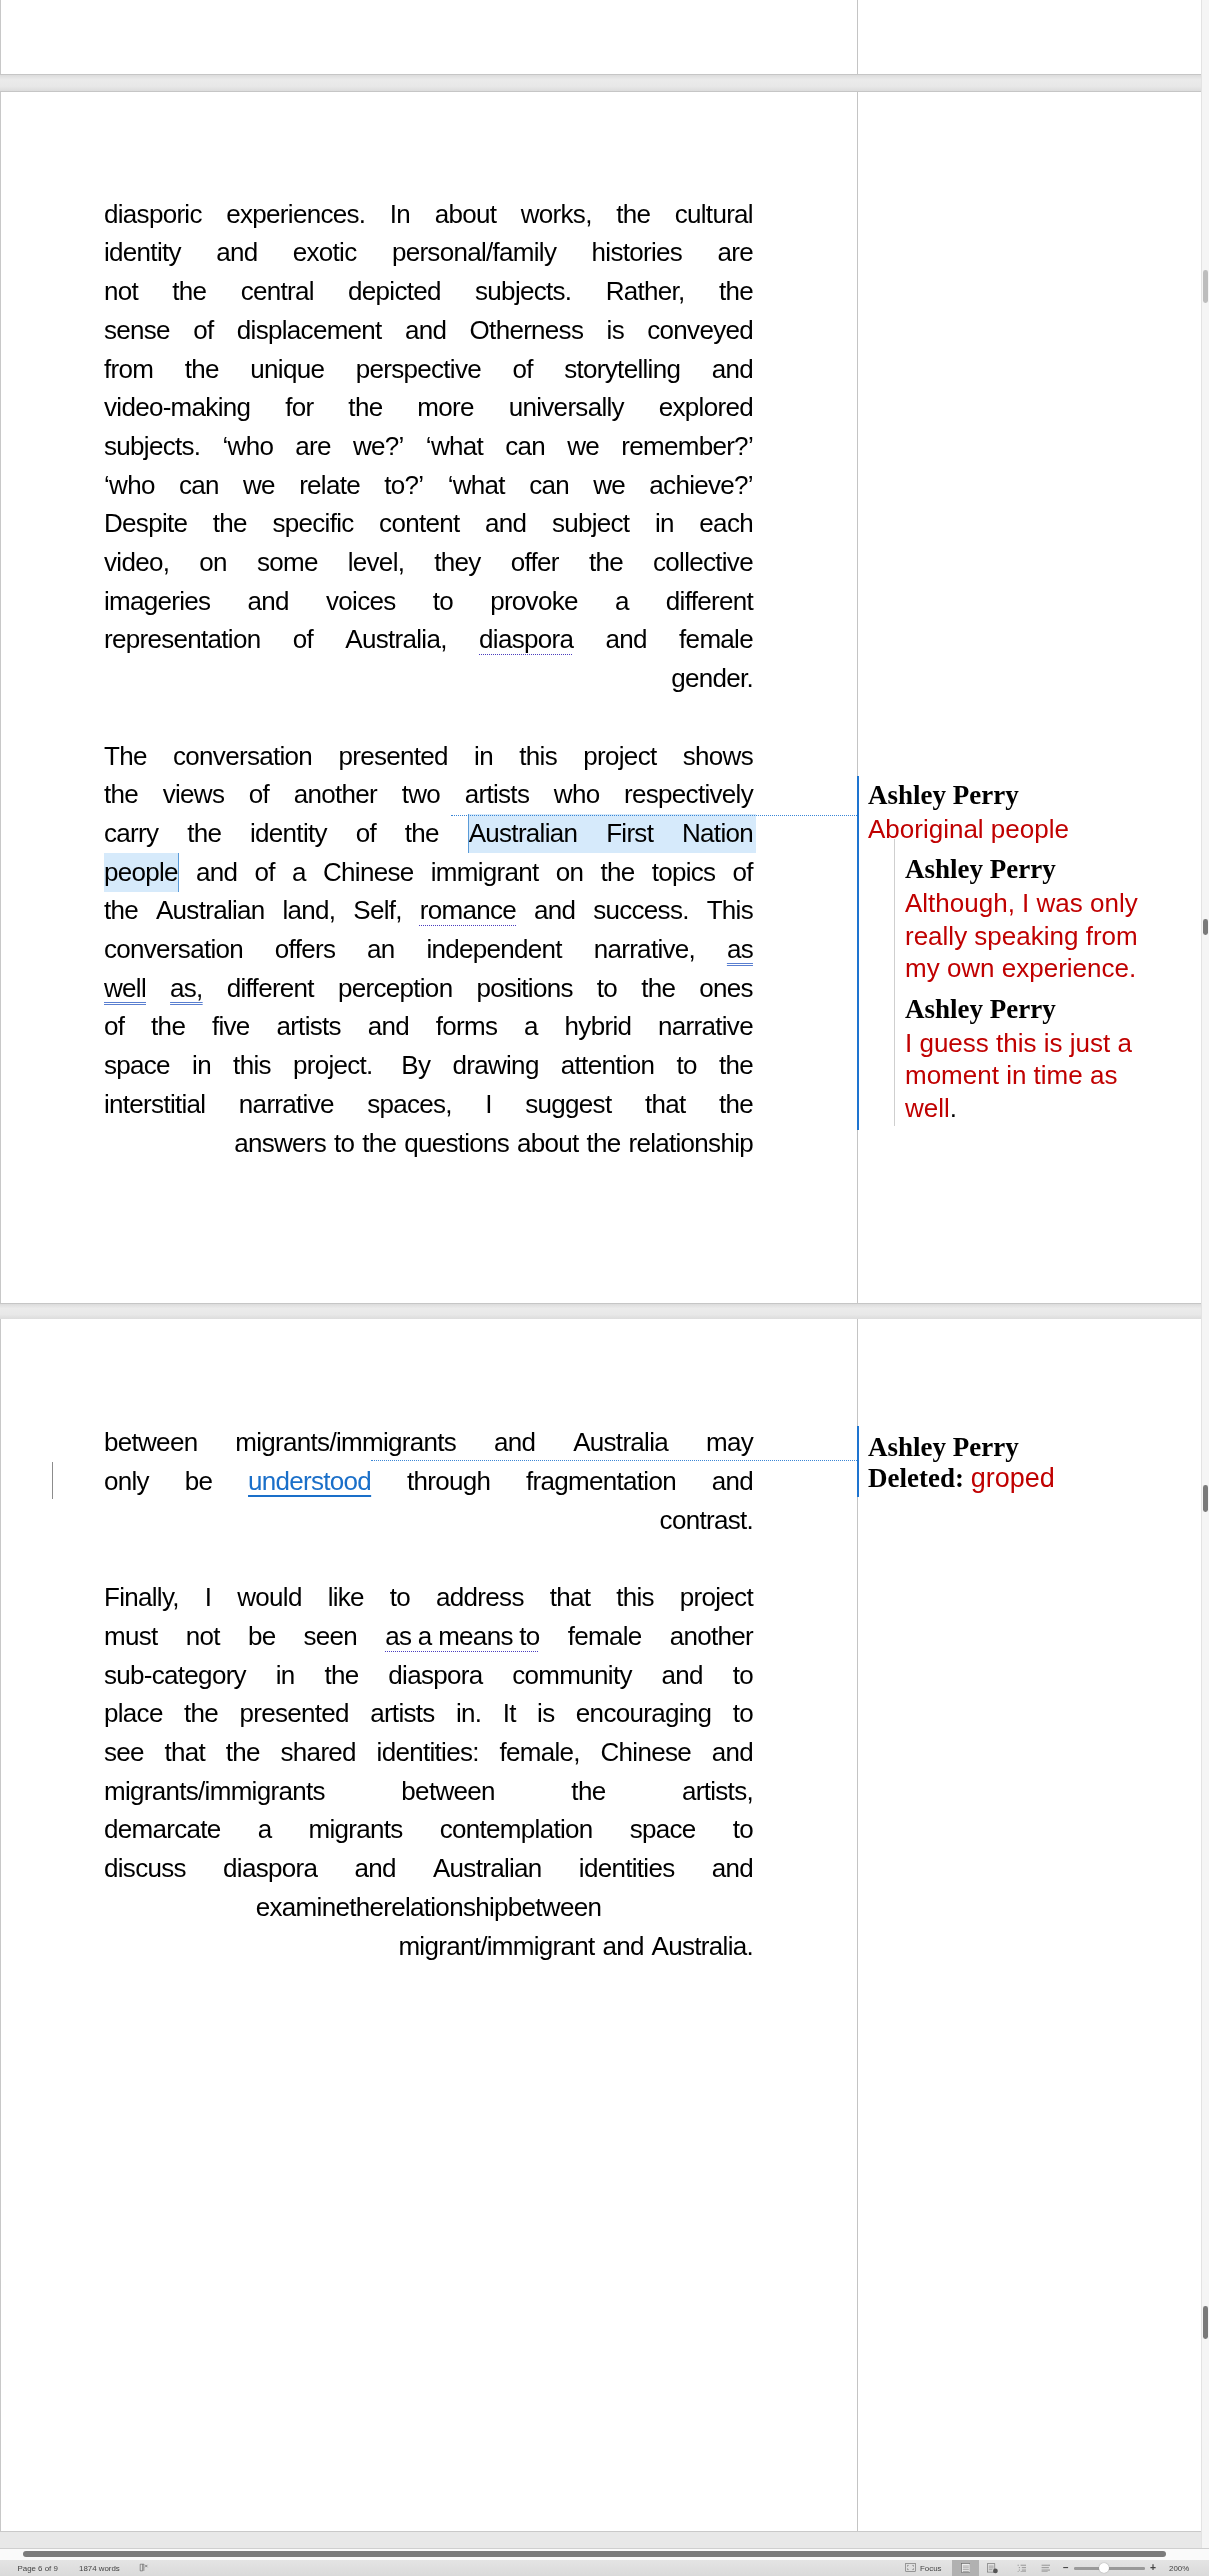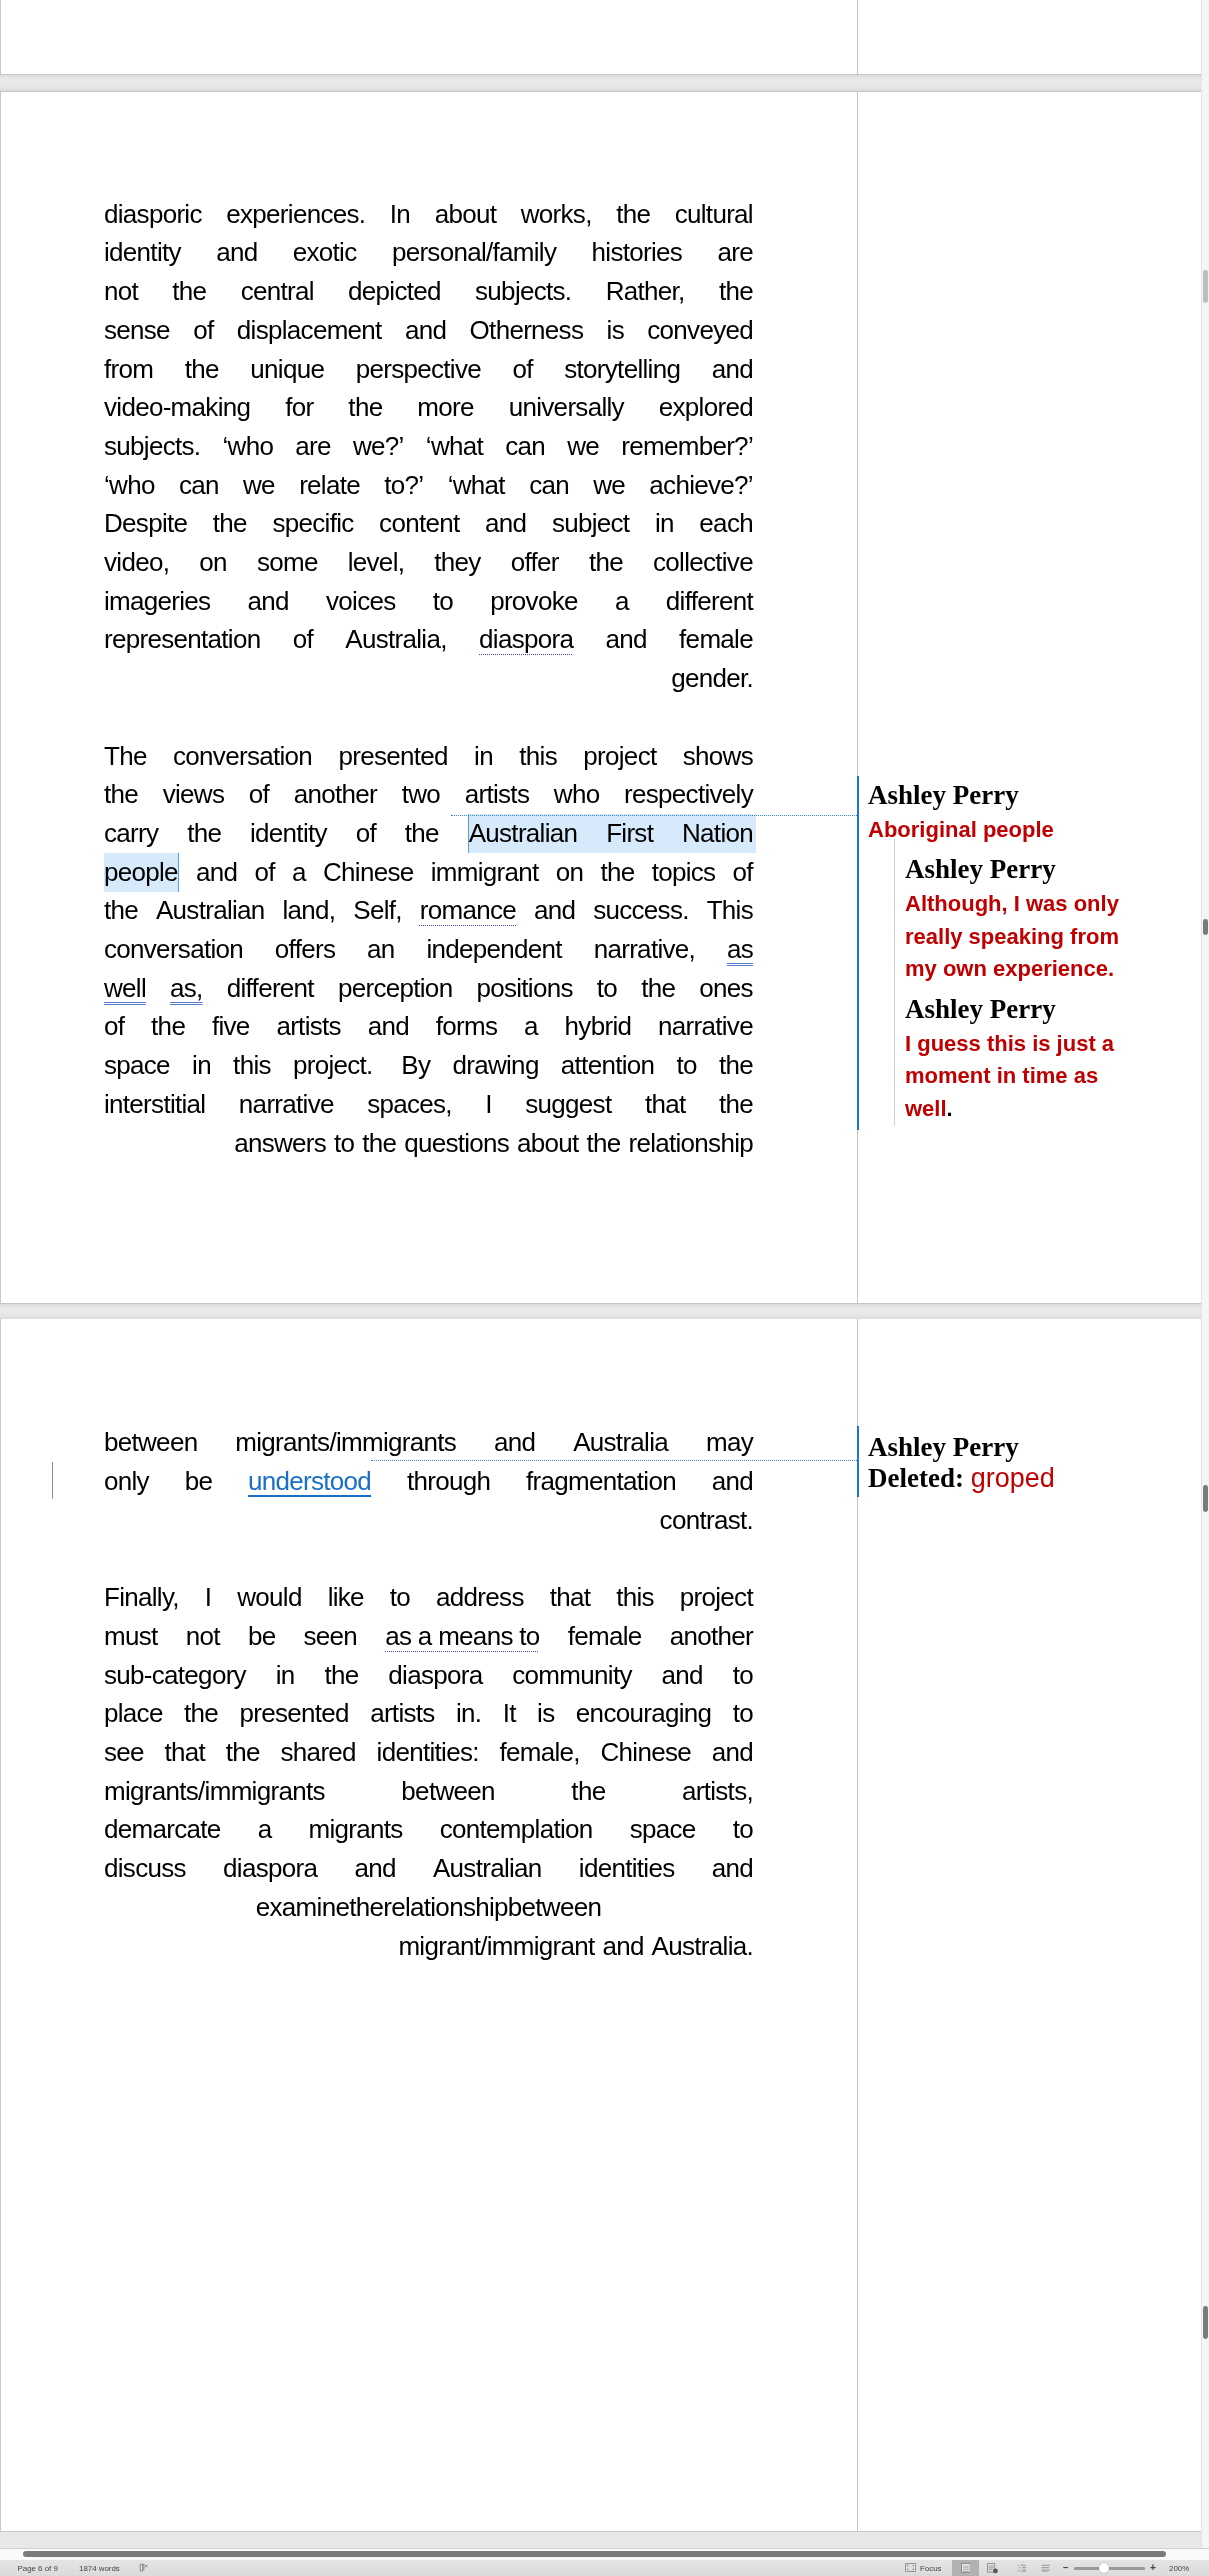--- a/index.html
+++ b/index.html
@@ -47,21 +47,21 @@
     position:absolute; height:0; border-top:1.2px dotted #3a86d6;
   }
   .cbar { position:absolute; left:857px; width:2.4px; background:#1e74d0; }
   .cbar-reply { position:absolute; left:894px; width:0.6px; background:#cfcfcf; }
   .comment-author {
     position:absolute; font-family:"Liberation Serif", serif; font-weight:bold;
     font-size:27px; line-height:31px; color:#000; white-space:nowrap;
   }
   .comment-text {
     position:absolute; font-family:"Liberation Sans", sans-serif;
-    font-size:22px; line-height:33px; color:#c00000; white-space:pre;font-weight:bold;
+    font-size:26px; line-height:33px; color:#c00000; white-space:pre;
   }
   .comment-text .black { color:#000; }
   .deleted-label { font-family:"Liberation Serif", serif; font-weight:bold; color:#000; }
   .deleted-text { font-family:"Liberation Sans", sans-serif; font-weight:normal; color:#c00000; }
   .change-bar { position:absolute; left:52px; width:1.2px; background:#8c8c8c; }
   .hscroll {
     position:absolute; left:0; top:2548px; width:1209px; height:11.5px;
     background:#fafafa; border-top:0.6px solid #cfcfcf; border-bottom:0.6px solid #cfcfcf;
   }
   .hthumb {

